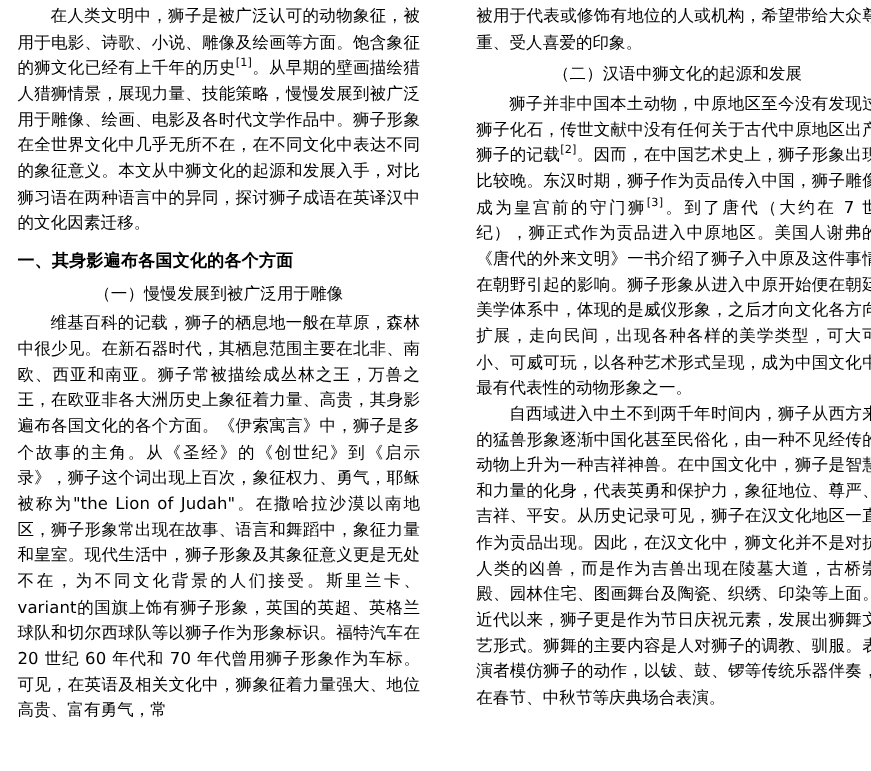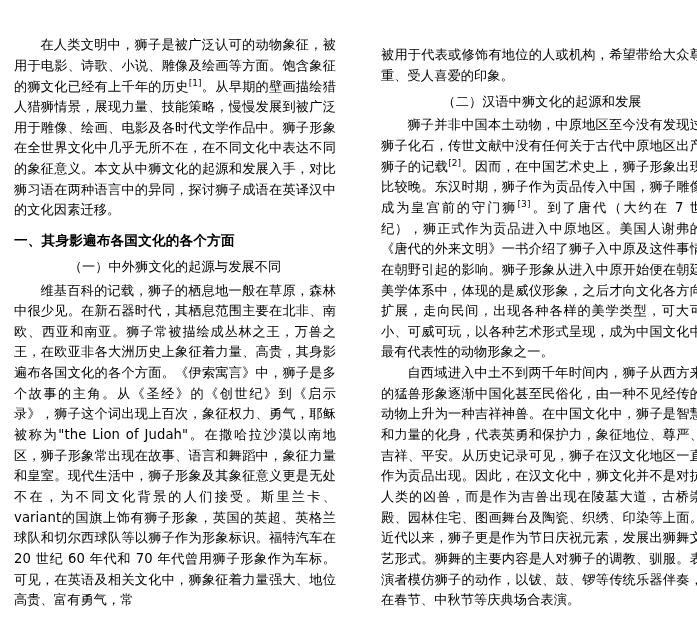--- a/index.html
+++ b/index.html
@@ -12,24 +12,23 @@
     height: 617px;
     font-family: "DejaVu Sans", "Liberation Sans", sans-serif;
     color: #000000;
     overflow: hidden;
   }
   .page {
     position: relative;
     width: 697px;
     height: 617px;
     box-sizing: border-box;
-    padding: 24px 14px 6px 14px;
+    padding: 4px 14px 6px 14px;
     display: flex;
     gap: 22px;
-    align-items: flex-end;
   }
   .column {
     width: 322px;
     flex: 0 0 322px;
   }
   .col-divider {
     width: 1px;
     flex: 0 0 1px;
   }
   p {
@@ -70,21 +69,21 @@
 
 <div class="page">
 
   <div class="column">
     <p class="indent">
       <span>在人类文明中，狮子是被广泛认可的动物象征，被用于电影、诗歌、小说、雕像及绘画等方面。饱含象征的狮文化已经有上千年的历史<sup>[1]</sup>。从早期的壁画描绘猎人猎狮情景，展现力量、技能策略，慢慢发展到被广泛用于雕像、绘画、电影及各时代文学作品中。狮子形象在全世界文化中几乎无所不在，在不同文化中表达不同的象征意义。本文从中狮文化的起源和发展入手，对比狮习语在两种语言中的异同，探讨狮子成语在英译汉中的文化因素迁移。</span>
     </p>
 
     <h2 class="heading-1">一、其身影遍布各国文化的各个方面</h2>
 
-    <h3 class="heading-2">（一）中外狮文化的起源与发展不同</h3>
+    <h3 class="heading-2">（一）慢慢发展到被广泛用于雕像</h3>
 
     <p class="indent">
       <span>维基百科的记载，狮子的栖息地一般在草原，森林中很少见。在新石器时代，其栖息范围主要在北非、南欧、西亚和南亚。狮子常被描绘成丛林之王，万兽之王，在欧亚非各大洲历史上象征着力量、高贵，其身影遍布各国文化的各个方面。《伊索寓言》中，狮子是多个故事的主角。从《圣经》的《创世纪》到《启示录》，狮子这个词出现上百次，象征权力、勇气，耶稣被称为"the Lion of Judah"。在撒哈拉沙漠以南地区，狮子形象常出现在故事、语言和舞蹈中，象征力量和皇室。现代生活中，狮子形象及其象征意义更是无处不在，为不同文化背景的人们接受。斯里兰卡、variant的国旗上饰有狮子形象，英国的英超、英格兰球队和切尔西球队等以狮子作为形象标识。福特汽车在 20 世纪 60 年代和 70 年代曾用狮子形象作为车标。可见，在英语及相关文化中，狮象征着力量强大、地位高贵、富有勇气，常</span>
     </p>
   </div>
 
   <div class="col-divider"></div>
 
   <div class="column">
     <p>

